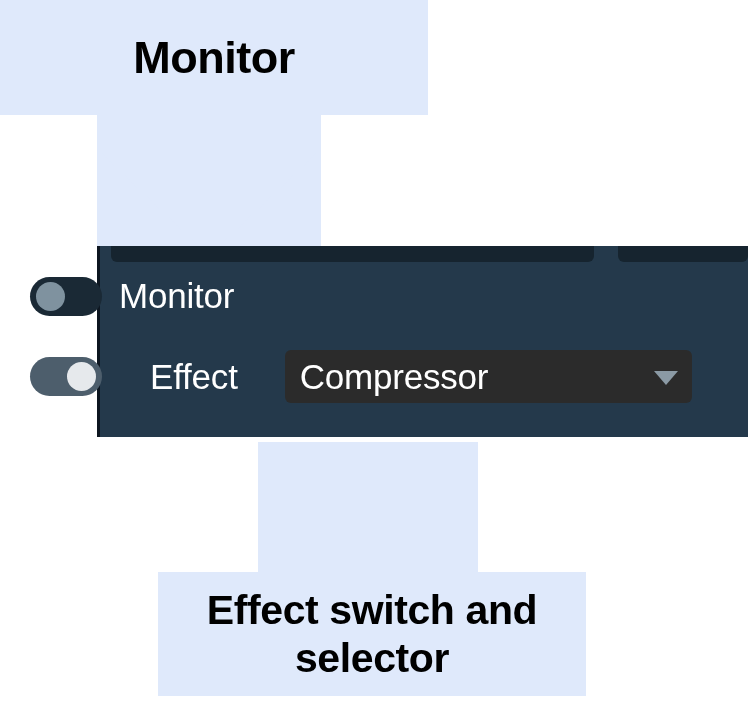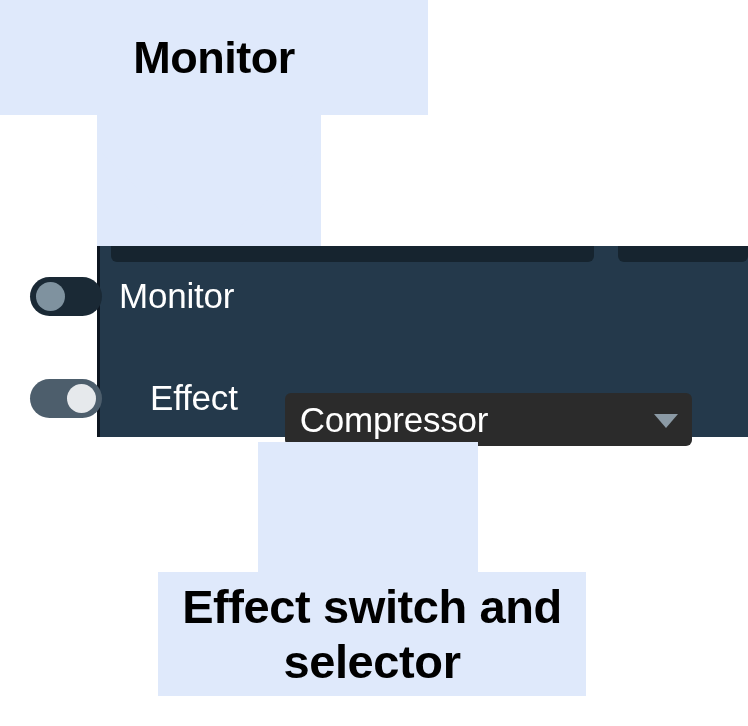--- a/index.html
+++ b/index.html
@@ -37,21 +37,21 @@
     height: 115px;
     font-size: 45px;
     letter-spacing: -0.5px;
   }
 
   #callout-effect {
     left: 158px;
     top: 572px;
     width: 428px;
     height: 124px;
-    font-size: 47px;
+    font-size: 41px;
     padding: 0 14px;
     letter-spacing: -0.4px;
   }
 
   
   .arrow {
     position: absolute;
     background: #dfe9fb;
   }
 
@@ -195,21 +195,20 @@
     position: relative;
     margin-left: 16px;
     width: 407px;
     height: 53px;
     background: #2b2b2b;
     border-radius: 6px;
     display: flex;
     align-items: center;
     box-sizing: border-box;
     padding-left: 15px;
-    margin-top: 43px;
   }
   #effect-select .select-value {
     color: #ffffff;
     font-size: 35px;
     white-space: nowrap;
     letter-spacing: -0.2px;
   }
   #effect-select .caret {
     position: absolute;
     right: 14px;

